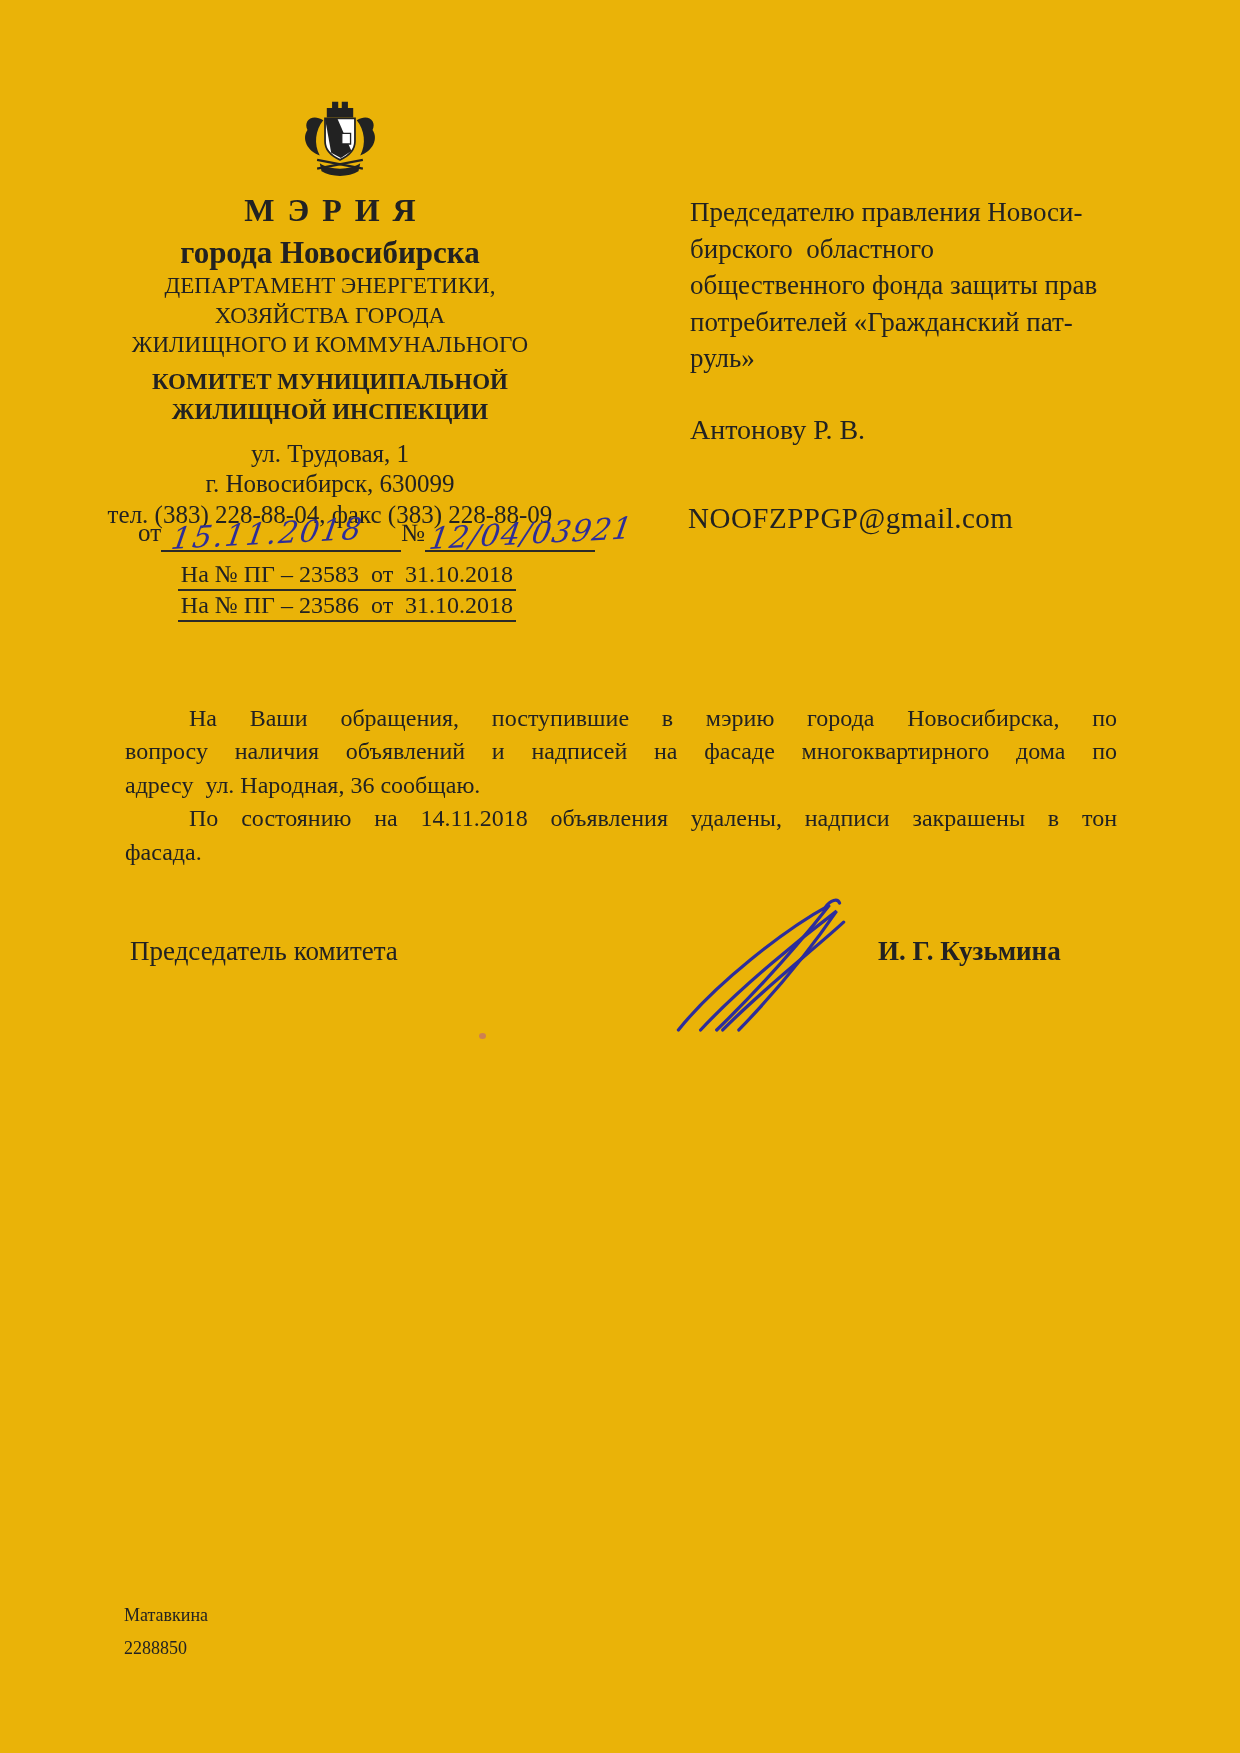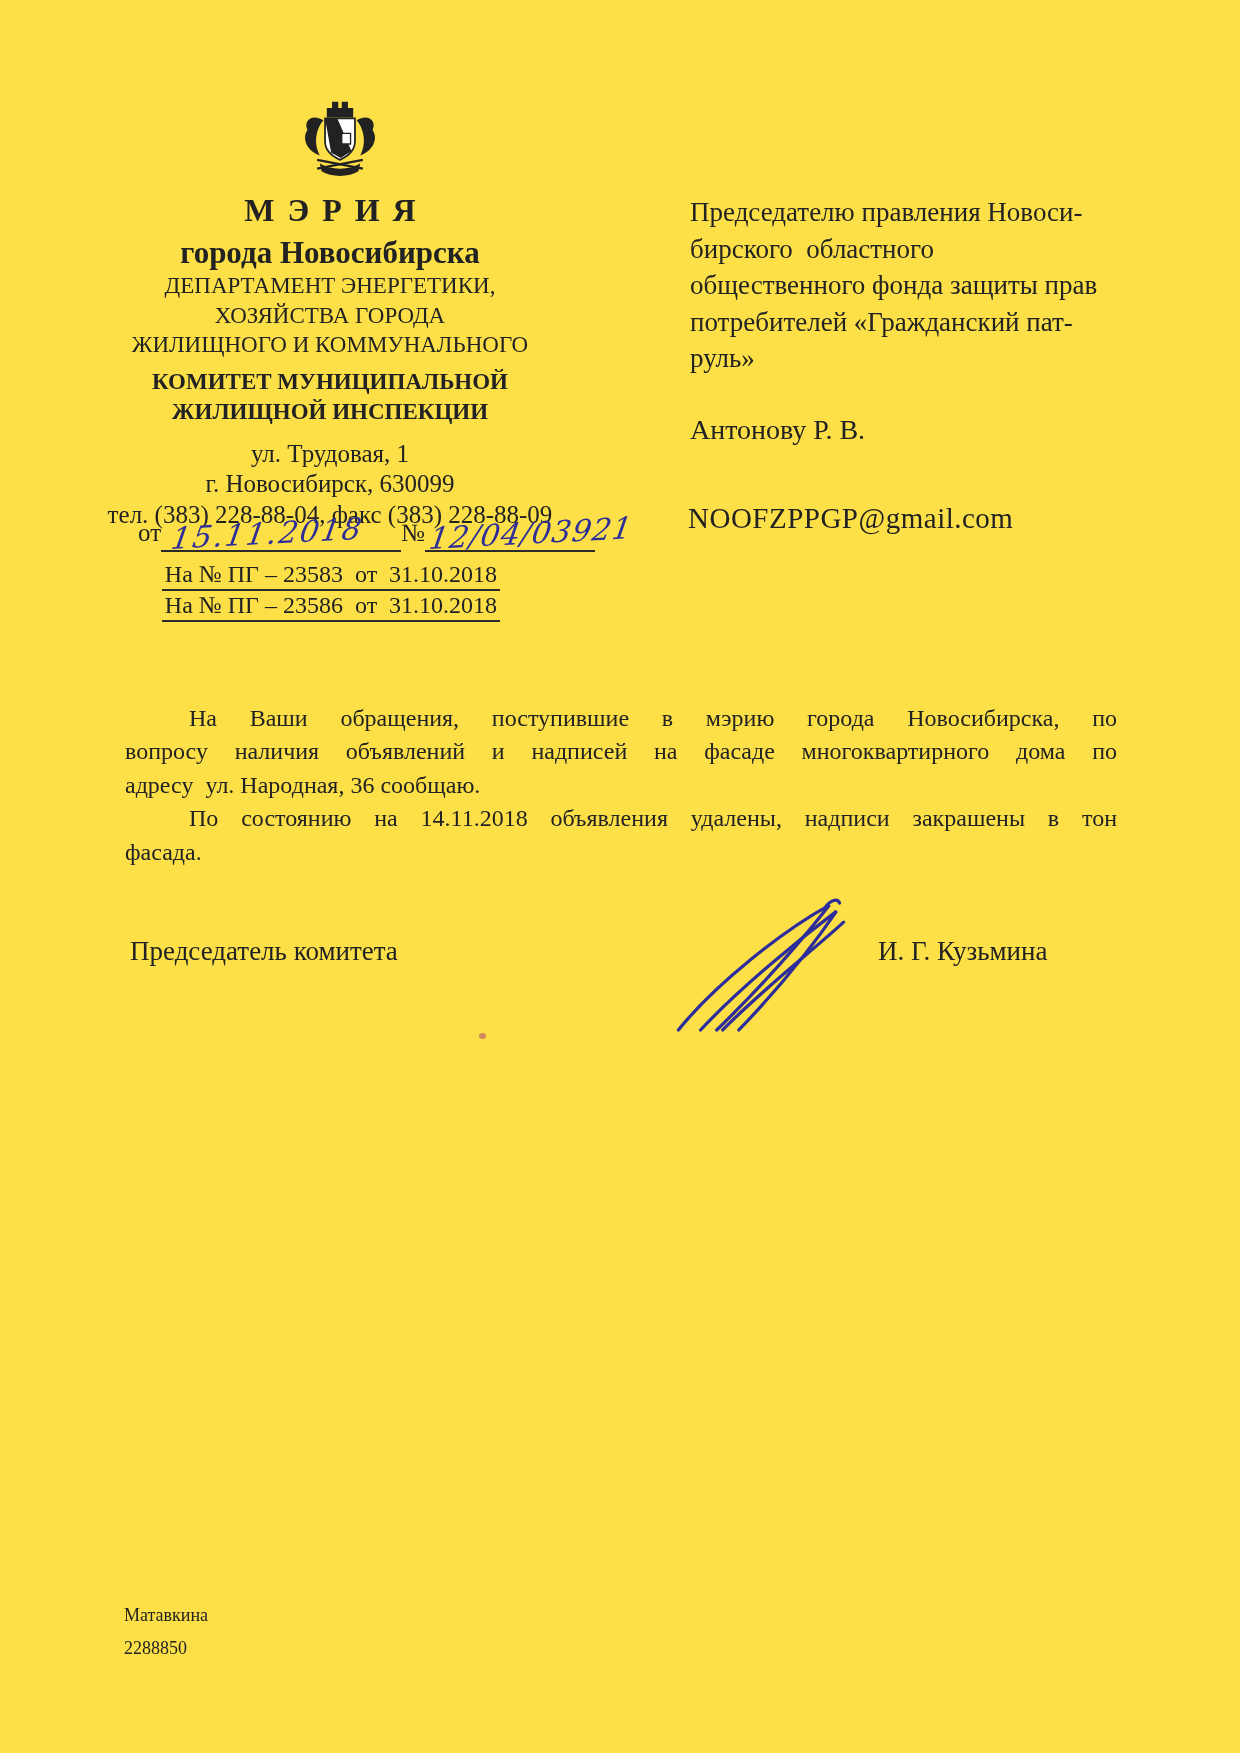--- a/index.html
+++ b/index.html
@@ -1,18 +1,18 @@
 <!DOCTYPE html>
 <html lang="ru"><head>
 <meta charset="utf-8">
 <style>
   html,body { margin:0; padding:0; background:#e8e8e8; }
   .page {
     position:relative; width:1240px; height:1753px; margin:0 auto;
-    background:#fde047; overflow:hidden;
+    background:#eab308; overflow:hidden;
     font-family:"Liberation Serif","DejaVu Serif",serif;
     color:#222222;
   }
   .abs { position:absolute; }
 
   
   .letterhead { left:90px; top:192px; width:480px; text-align:center; line-height:1.15; }
   .org-line    { font-size:32px; font-weight:bold; letter-spacing:13px; padding-left:13px; }
   .org-sub     { font-size:31px; font-weight:bold; margin-top:6px; }
   .dept-line   { font-size:23px; margin-top:3px; }
@@ -31,39 +31,39 @@
   .hw {
     position:absolute; left:8px; bottom:-6px; white-space:nowrap;
     font-family:"DejaVu Serif",serif; font-style:italic;
     font-size:30px; letter-spacing:2px; color:#2e2e99;
     transform:rotate(-3deg) skewX(-12deg);
     transform-origin:left bottom;
   }
   .hw-num { left:2px; letter-spacing:1px; }
 
   
-  .refs { left:96px; top:560px; width:470px; text-align:center; font-size:24px; }
+  .refs { left:112px; top:560px; width:470px; text-align:center; font-size:24px; }
   .ref-line { display:inline-block; border-bottom:2px solid #2a2a2a; padding:0 3px 1px;
               white-space:pre; line-height:28px; }
 
   
   .recipient { left:690px; top:194px; width:440px; font-size:27px; line-height:36.5px; }
   .recipient div { white-space:pre; }
   .recipient-name { left:690px; top:414px; font-size:28px; }
   .recipient-email { left:688px; top:502px; font-size:29px; letter-spacing:0.5px; }
 
   
   .body-text { left:125px; top:702px; width:992px; font-size:24px; line-height:33.4px; }
   .jline { display:block; text-align:justify; text-align-last:justify; }
   .lline { display:block; text-align:left; white-space:pre; }
   .indent { padding-left:64px; }
 
   
   .sig-title  { left:130px; top:936px; font-size:27px; }
-  .signer-name { left:878px; top:936px; font-size:27px; }
+  .signer-name { left:878px; top:936px; font-size:27px;font-weight:bold; }
   .signature-svg { left:662px; top:896px; width:192px; height:136px; }
 
   
   .red-dot { left:479px; top:1033px; width:7px; height:6px; border-radius:50%;
              background:#c8775f; opacity:0.85; }
   .footer { left:124px; top:1584px; font-size:18px; line-height:33px;margin-top:15px; }
 </style>
 </head>
 <body>
 

